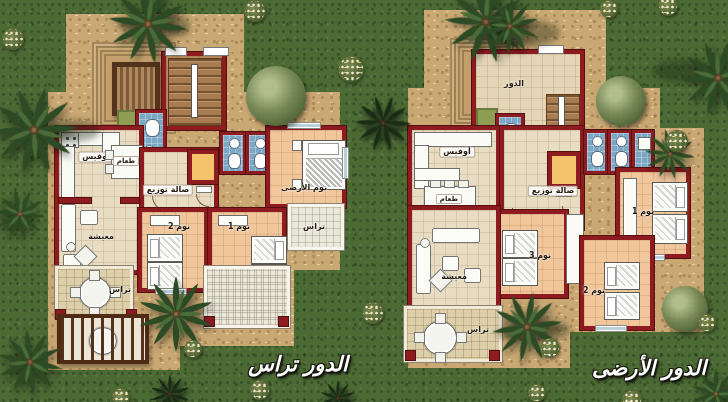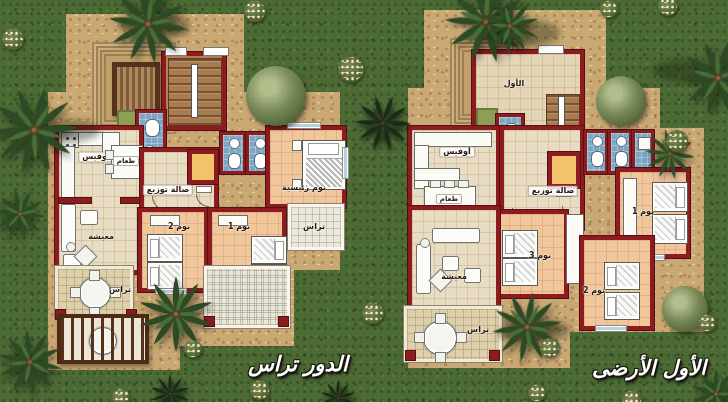--- a/index.html
+++ b/index.html
@@ -195,21 +195,21 @@
       <div class="wc" style="left:5px;top:18px;width:11px;height:14px"></div>
     </div>
 
     <div class="room f-peach" style="left:266px;top:126px;width:80px;height:82px">
       <div class="bed bed-v" style="left:32px;top:10px;width:42px;height:48px"></div>
       <div class="cnt" style="left:22px;top:10px;width:8px;height:9px"></div>
       <div class="cnt" style="left:22px;top:49px;width:8px;height:9px"></div>
     </div>
     <div class="winh" style="left:288px;top:123px;width:32px"></div>
     <div class="winv" style="left:343px;top:148px;height:30px"></div>
-    <div class="lbl" style="left:304px;top:188px">نوم رئيسية</div>
+    <div class="lbl" style="left:304px;top:188px">نوم الأرضى</div>
 
     <div class="terr" style="left:288px;top:204px;width:56px;height:46px"></div>
     <div class="lbl" style="left:314px;top:227px">تراس</div>
 
     <div class="room f-peach" style="left:138px;top:208px;width:70px;height:84px">
       <div class="cnt" style="left:8px;top:3px;width:28px;height:9px"></div>
       <div class="bed bed-h" style="left:5px;top:22px;width:34px;height:26px"></div>
       <div class="bed bed-h" style="left:5px;top:50px;width:34px;height:26px"></div>
     </div>
     <div class="lbl" style="left:179px;top:227px">نوم 2</div>
@@ -250,21 +250,21 @@
     <div class="sand" style="left:408px;top:88px;width:252px;height:192px"></div>
     <div class="sand" style="left:514px;top:128px;width:190px;height:204px"></div>
     <div class="sand" style="left:408px;top:268px;width:162px;height:100px"></div>
 
     <div class="zig" style="left:462px;top:50px;width:40px;height:62px"></div>
 
     <div class="room f-hatch" style="left:472px;top:50px;width:112px;height:82px">
       <div class="stairs" style="left:70px;top:40px;width:32px;height:36px"></div>
       <div class="rail" style="left:82px;top:42px;width:5px;height:30px"></div>
     </div>
-    <div class="lbl" style="left:514px;top:84px;letter-spacing:3px">الأول</div>
+    <div class="lbl" style="left:514px;top:84px;letter-spacing:3px">الدور</div>
     <div class="trim" style="left:538px;top:45px;width:24px;height:7px"></div>
 
     <div class="plantbox" style="left:476px;top:108px;width:18px;height:15px"></div>
     <div class="bath" style="left:496px;top:114px;width:28px;height:50px">
       <div class="wc" style="left:5px;top:6px;width:13px;height:15px"></div>
       <div class="sink" style="left:4px;top:28px;width:9px;height:9px"></div>
     </div>
 
     <div class="room f-cream" style="left:408px;top:126px;width:92px;height:90px">
       <div class="cnt" style="left:2px;top:2px;width:76px;height:13px"></div>
@@ -337,21 +337,21 @@
       <div class="rtbl" style="left:16px;top:12px;width:32px;height:32px"></div>
       <div class="ch" style="left:7px;top:23px"></div>
       <div class="ch" style="left:49px;top:23px"></div>
       <div class="ch" style="left:28px;top:4px"></div>
       <div class="ch" style="left:28px;top:43px"></div>
     </div>
     <div class="lbl" style="left:478px;top:330px">تراس</div>
     <div class="post" style="left:406px;top:351px"></div>
     <div class="post" style="left:490px;top:351px"></div>
 
-    <div class="caption" style="left:582px;top:356px;width:134px">الأول الأرضى</div>
+    <div class="caption" style="left:582px;top:356px;width:134px">الدور الأرضى</div>
   </section>
 
   <div>
     <div class="shade" style="left:120px;top:12px;width:70px;height:26px"></div>
     <div class="shade" style="left:470px;top:18px;width:90px;height:30px"></div>
     <div class="shade" style="left:500px;top:318px;width:70px;height:24px"></div>
     <div class="shade" style="left:40px;top:120px;width:60px;height:22px"></div>
     <div class="shade" style="left:652px;top:60px;width:60px;height:22px"></div>
 
     <svg class="palm" viewBox="0 0 100 100" style="left:-14px;top:82px;width:96px;height:96px;transform:rotate(15deg)">

